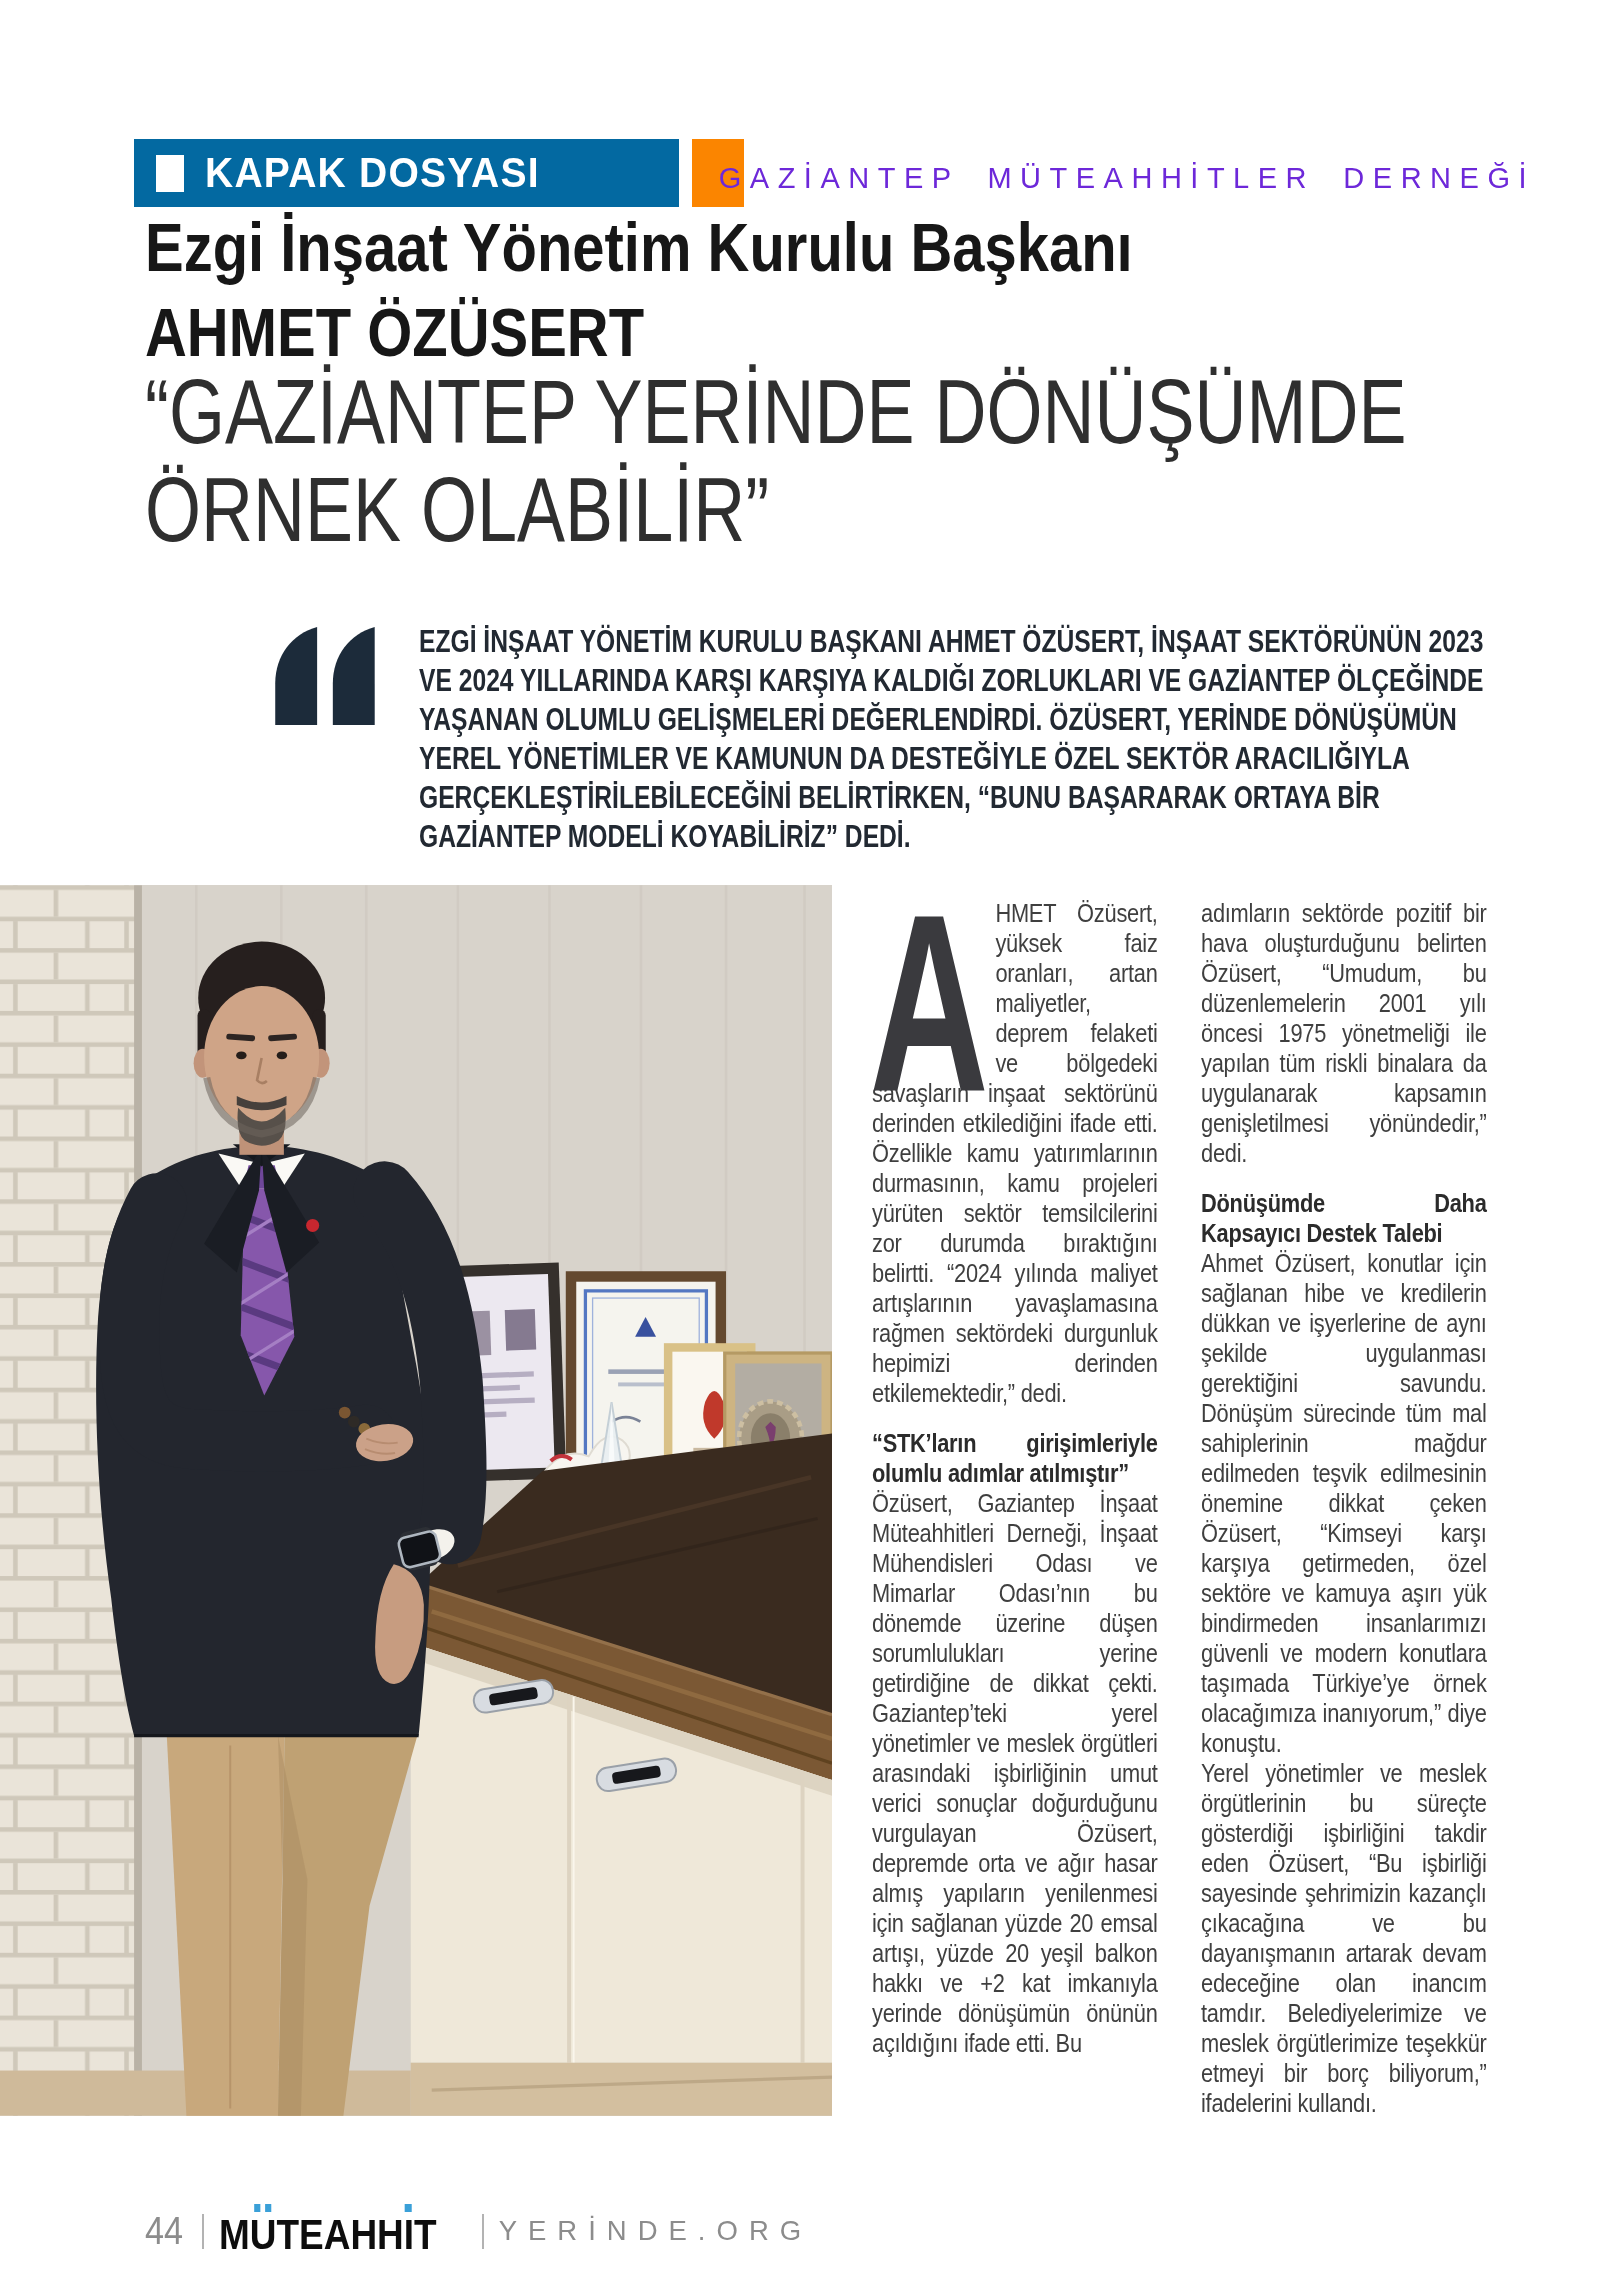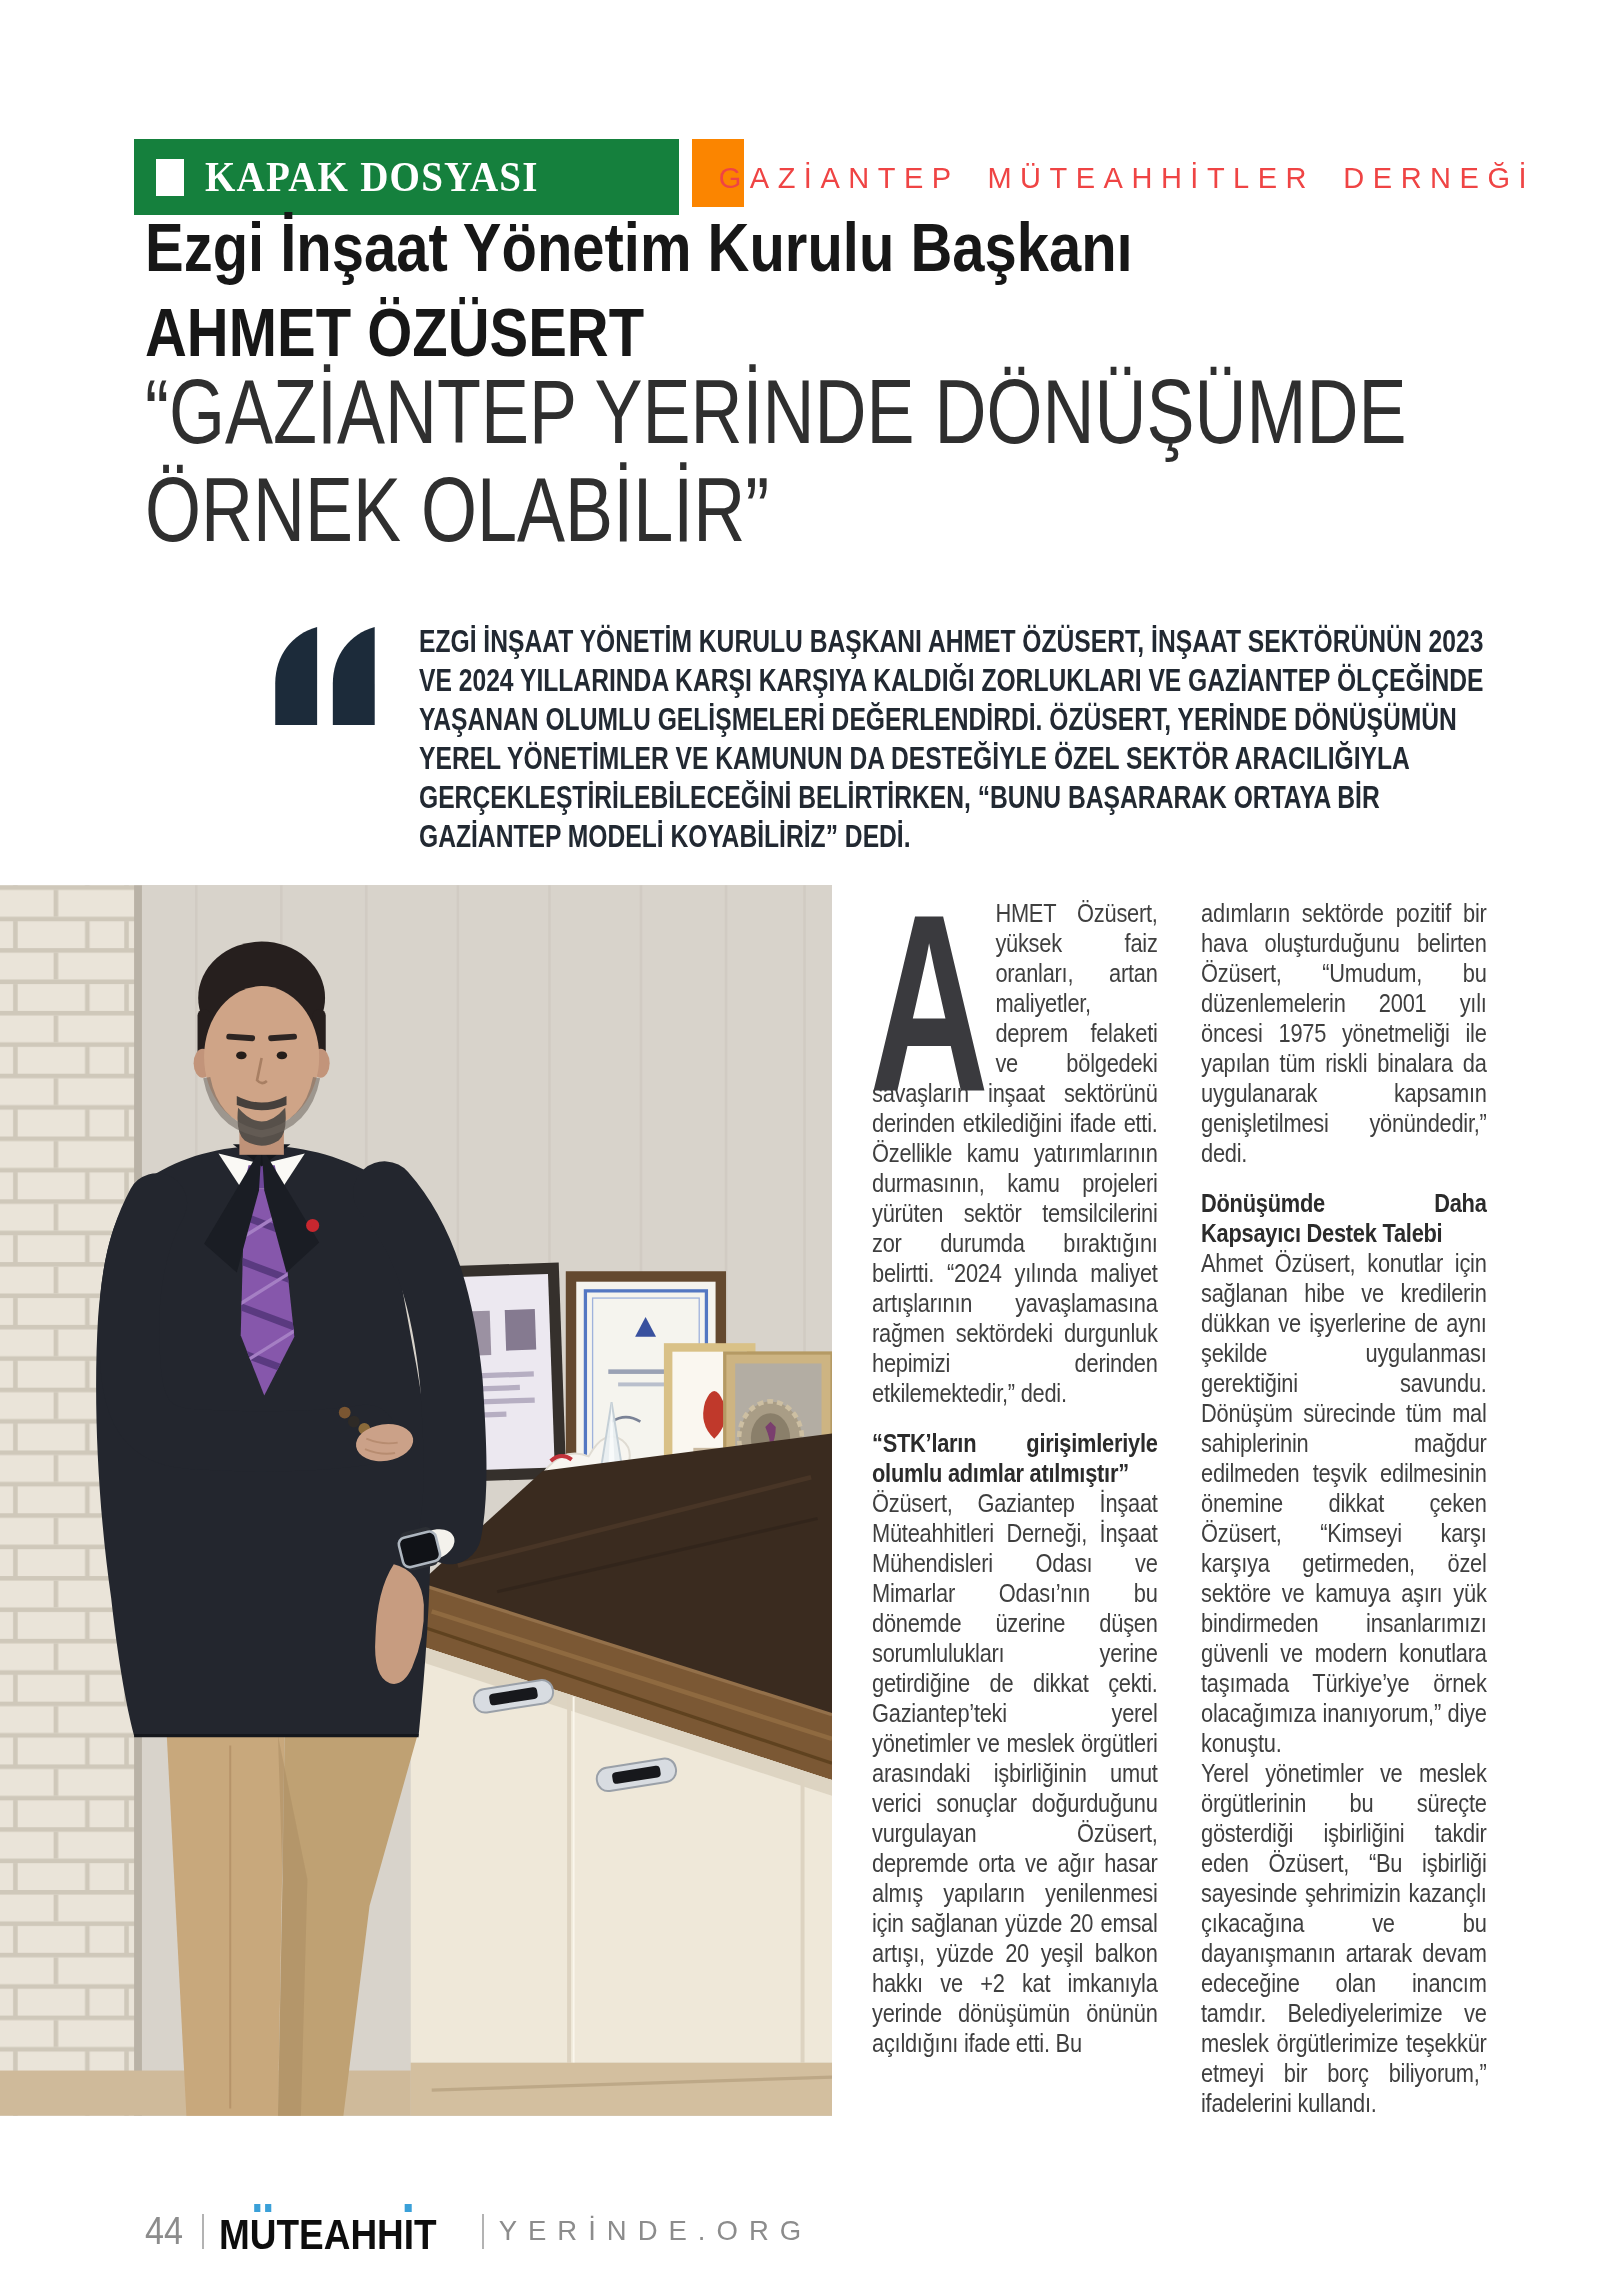--- a/index.html
+++ b/index.html
@@ -4,27 +4,27 @@
 <style>
   html,body{margin:0;padding:0;}
   body{
     width:1623px;height:2295px;background:#ffffff;
     font-family:"Liberation Sans","DejaVu Sans",sans-serif;
     -webkit-font-smoothing:antialiased;
   }
   .page{position:relative;width:1623px;height:2295px;background:#fff;overflow:hidden;}
 
   
-  .kapak-bar{position:absolute;left:134px;top:139px;width:545px;height:76px;background:#15803d;
-    display:flex;align-items:center;font-family:Liberation Serif, serif;}
+  .kapak-bar{position:absolute;left:134px;top:139px;width:545px;height:68px;background:#0369a1;
+    display:flex;align-items:center;}
   .kapak-square{width:27.5px;height:37px;background:#ffffff;margin-left:22px;flex:0 0 auto;}
   .kapak-label{margin-left:21px;color:#ffffff;font-weight:700;font-size:42px;letter-spacing:1.3px;
     transform:scaleX(.93);transform-origin:left center;white-space:nowrap;}
   .kapak-bar2{position:absolute;left:692px;top:139px;width:52px;height:68px;background:#fb8500;}
-  .brand-line{position:absolute;right:88px;top:162px;font-size:29px;color:#ef4444;
+  .brand-line{position:absolute;right:88px;top:162px;font-size:29px;color:#6d28d9;
     letter-spacing:8.5px;word-spacing:11.8px;white-space:nowrap;}
 
   
   .title-line{position:absolute;left:145px;font-size:69px;line-height:1;font-weight:700;color:#171717;
     transform:scaleX(.84);transform-origin:left top;white-space:nowrap;}
   .t1{top:213px;} .t2{top:298px;}
   .headline-line{position:absolute;left:145px;font-size:90px;line-height:1;font-weight:400;color:#2f2f2f;
     transform:scaleX(.80);transform-origin:left top;white-space:nowrap;}
   .h1{top:367px;} .h2{top:465px;}
 

